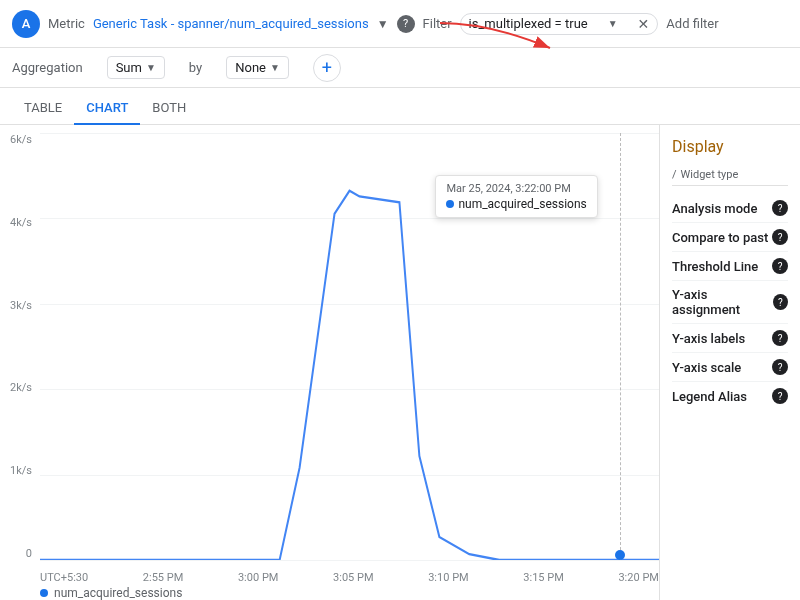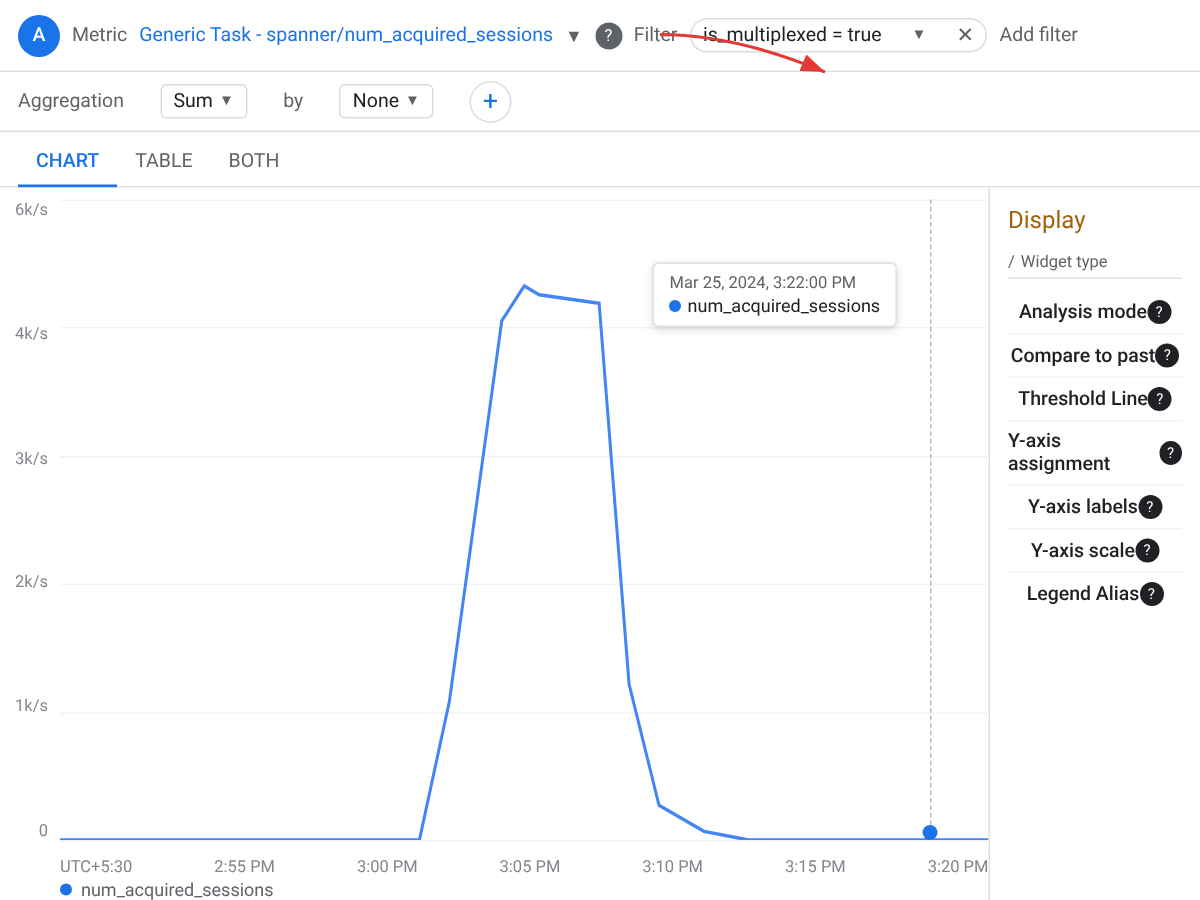--- a/index.html
+++ b/index.html
@@ -96,21 +96,21 @@
 
     
     .right-panel { width: 140px; padding: 12px; background: #fff; overflow-y: auto; flex-shrink: 0; }
     .panel-title { font-size: 16px; font-weight: 400; color: #a16207; margin-bottom: 12px; }
     .panel-section-header {
       font-size: 11px; color: #5f6368; border-bottom: 1px solid #e0e0e0;
       padding-bottom: 4px; margin-bottom: 8px; display: flex; align-items: center; gap: 4px;
     }
     .panel-section-header::before { content: '/'; color: #5f6368; }
     .panel-item {
-      display: flex; align-items: center; justify-content: center;
+      display: flex; align-items: center; justify-content: space-between;
       padding: 6px 0; font-size: 13px; color: #202124; cursor: pointer;
       border-bottom: 1px solid #f1f3f4;
     }
     .panel-item:last-child { border-bottom: none; }
     .panel-item-label { font-weight: 500; font-size: 13px; }
 
     
     .tooltip-bubble {
       position: absolute; background: #fff; border: 1px solid #e0e0e0;
       border-radius: 4px; padding: 6px 10px; font-size: 12px; box-shadow: 0 2px 6px rgba(0,0,0,0.15);
@@ -163,22 +163,22 @@
   </div>
   <span class="toolbar2-label">by</span>
   <div class="select-btn">
     <span>None</span>
     <span class="select-btn-arrow">▼</span>
   </div>
   <div class="plus-btn">+</div>
 </div>
 
 <div class="tab-row">
+  <div class="tab">TABLE</div>
   <div class="tab active">CHART</div>
-  <div class="tab">TABLE</div>
   <div class="tab">BOTH</div>
 </div>
 
 <div class="main">
 
   <div class="chart-area">
 
     <div class="y-axis">
       <span class="y-label">6k/s</span>
       <span class="y-label">4k/s</span>

